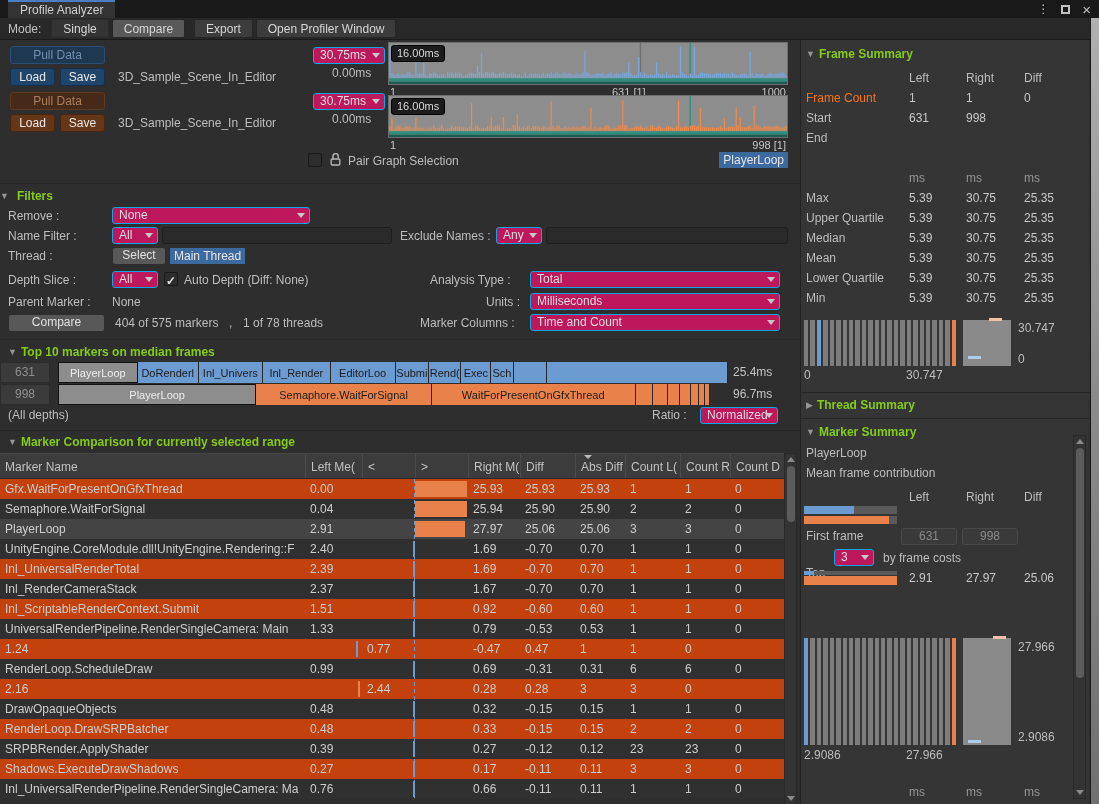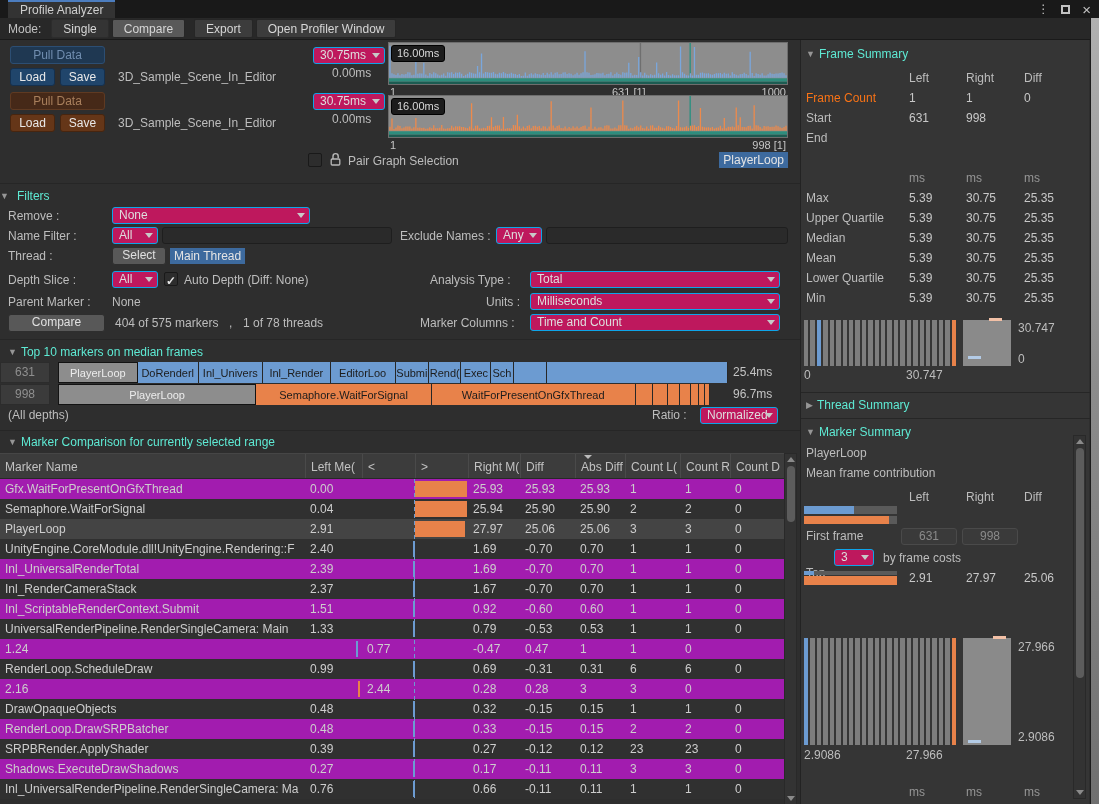--- a/index.html
+++ b/index.html
@@ -20,21 +20,21 @@
   .tbtn.flat{background:#343434;border-color:#2c2c2c}
   .tbtn.active{background:#595959}
   
   .dd{position:absolute;height:17px;background:#be185d;border:1px solid #0ea5e9;border-radius:3px;color:#dedede;line-height:15px;padding:0 16px 0 6px;white-space:nowrap;overflow:hidden}
   .dd .dda{position:absolute;right:4px;top:5px;width:0;height:0;border-left:4px solid transparent;border-right:4px solid transparent;border-top:5px solid #c8c8c8}
   .tin{position:absolute;height:17px;background:#2a2a2a;border:1px solid #1e1e1e;border-radius:3px;color:#ddd;font-family:inherit;font-size:12px;padding:0 4px}
   .btn{position:absolute;height:18px;background:#585858;border:1px solid #2e2e2e;border-radius:3px;color:#e0e0e0;font-family:inherit;font-size:12px;line-height:15px;text-align:center}
   .cb{position:absolute;width:14px;height:14px;background:#2d2d2d;border:1px solid #191919;border-radius:2px}
   .cb.checked::after{content:"✓";position:absolute;left:1px;top:-1px;color:#e6e6e6;font-size:12px;font-weight:bold}
   .chip{background:#3d6a9e;color:#e4e4e4;padding:0 4px;height:16px;line-height:16px;display:inline-block}
-  .sechead{font-weight:normal;color:#5eead4}
+  .sechead{font-weight:bold;color:#84cc16}
   .arr{display:inline-block;font-size:9px;color:#969696;vertical-align:1px;margin-right:4px}
   .lbl{color:#bdbdbd}
   
   #dataarea{position:absolute;left:0;top:40px;width:800px;height:142px;background:#2e2e2e}
   .bbtn{position:absolute;height:18px;border-radius:3px;font-size:12px;line-height:16px;text-align:center;border:1px solid transparent}
   .pullL{background:#1f3852;border-color:#2c4e73;color:#708daf}
   .ldL{background:#20456b;border-color:#15304e;color:#e9e9e9}
   .pullR{background:#462918;border-color:#5f3a22;color:#a87f5c}
   .ldR{background:#653618;border-color:#47250f;color:#e9e9e9}
   .graph{position:absolute;left:388px;width:400px;height:43px;background:#8d8d8d;border:1px solid #6e6e6e}
@@ -54,21 +54,21 @@
   .tseg.selected{background:#8d8d8d !important;border:1px solid #131313;color:#ececec}
   .t10total{position:absolute;left:733px;top:0;line-height:21px;color:#c4c4c4}
   
   #cmp{position:absolute;left:0;top:430px;width:800px;height:374px;border-top:1px solid #262626}
   .cmp-head{position:absolute;left:0;top:22px;width:784px;height:26px;background:#3c3c3c;border-top:1px solid #464646;border-bottom:1px solid #282828;display:grid;grid-template-columns:305px 57px 53px 53px 52px 55px 50px 55px 50px 1fr}
   .hcell{position:relative;color:#c2c2c2;line-height:24px;padding:1px 0 0 5px;border-left:1px solid #4a4a4a;overflow:hidden;white-space:nowrap}
   .hcell:first-child{border-left:none}
   .sortarr{position:absolute;left:8px;top:1px;width:0;height:0;border-left:4px solid transparent;border-right:4px solid transparent;border-top:4px solid #bbb}
   #cmp-body{position:absolute;left:0;top:48px;width:784px;height:322px;overflow:hidden}
   .crow{display:grid;grid-template-columns:305px 57px 106px 52px 55px 50px 55px 50px 1fr;height:20px;line-height:20px;color:#cdcdcd}
-  .crow.odd{background:#a21caf}.crow.even{background:#303030}.crow.sel{background:#444}
+  .crow.odd{background:#c2410c}.crow.even{background:#303030}.crow.sel{background:#444}
   .ccell{padding-left:5px;overflow:hidden;white-space:nowrap}
   .barcell{position:relative}
   .dbar{position:absolute;top:2px;height:16px;z-index:2}
   .zline{position:absolute;left:414px;top:0;height:322px;width:1px;z-index:1;background:repeating-linear-gradient(to bottom,#6c9bd1 0 4px,transparent 4px 7px)}
   
   .vscroll{position:absolute;width:13px;background:#333;border:1px solid #292929}
   .vthumb{position:absolute;left:2px;width:8px;background:#5c5c5c;border-radius:4px}
   .sarr{position:absolute;left:2px;width:0;height:0;border-left:4px solid transparent;border-right:4px solid transparent}
   .sarr.up{border-bottom:5px solid #8a8a8a}
   .sarr.dn{border-top:5px solid #8a8a8a}

